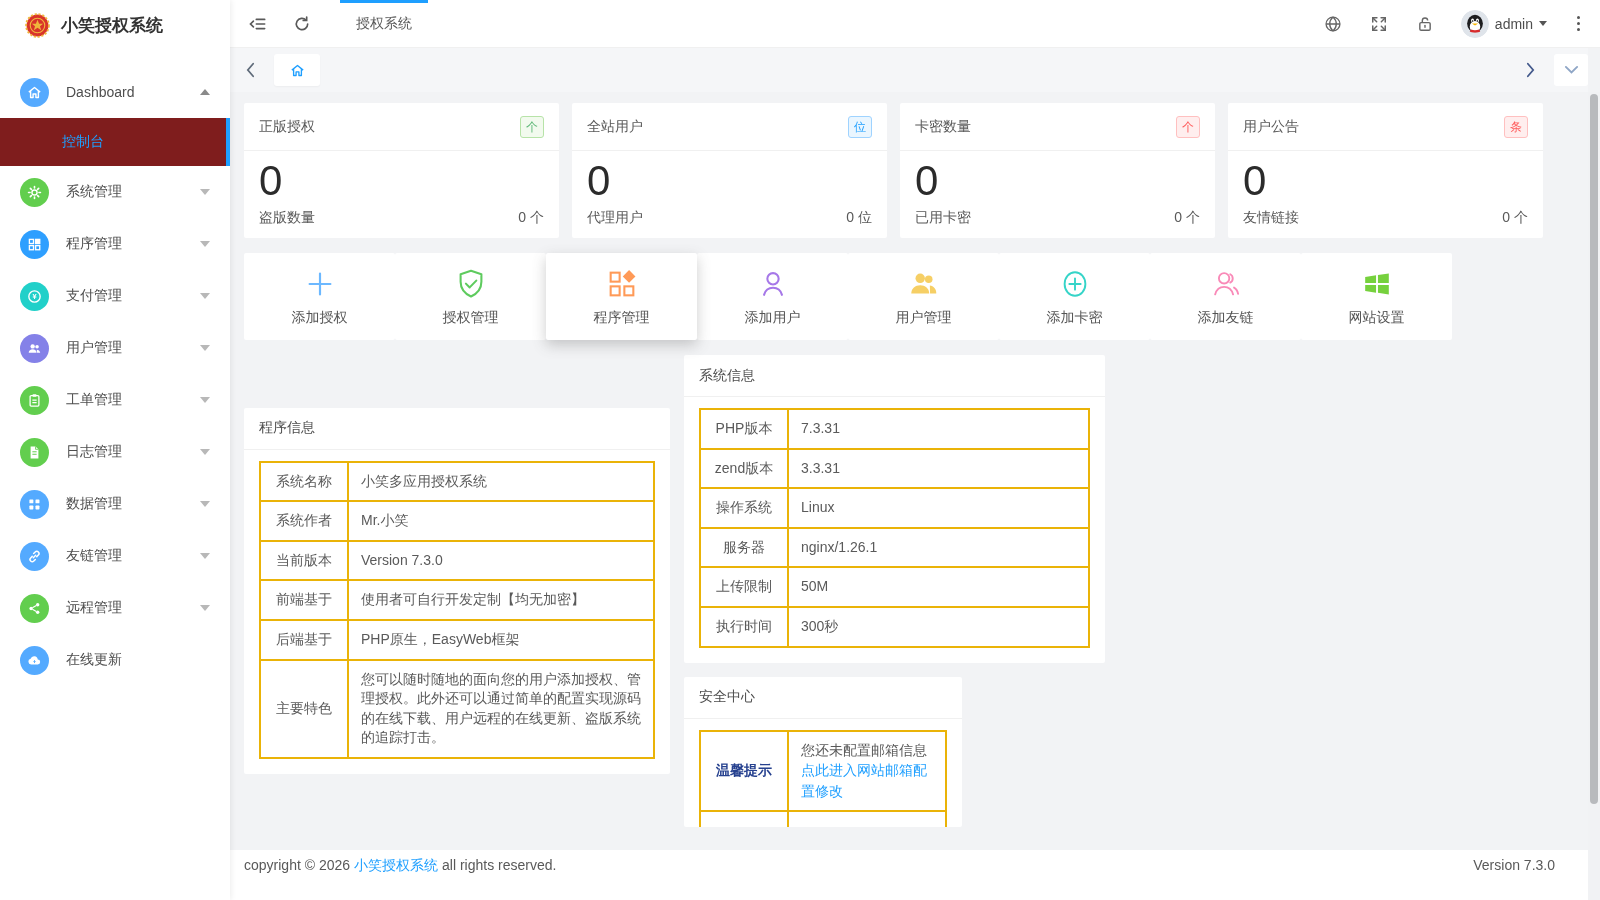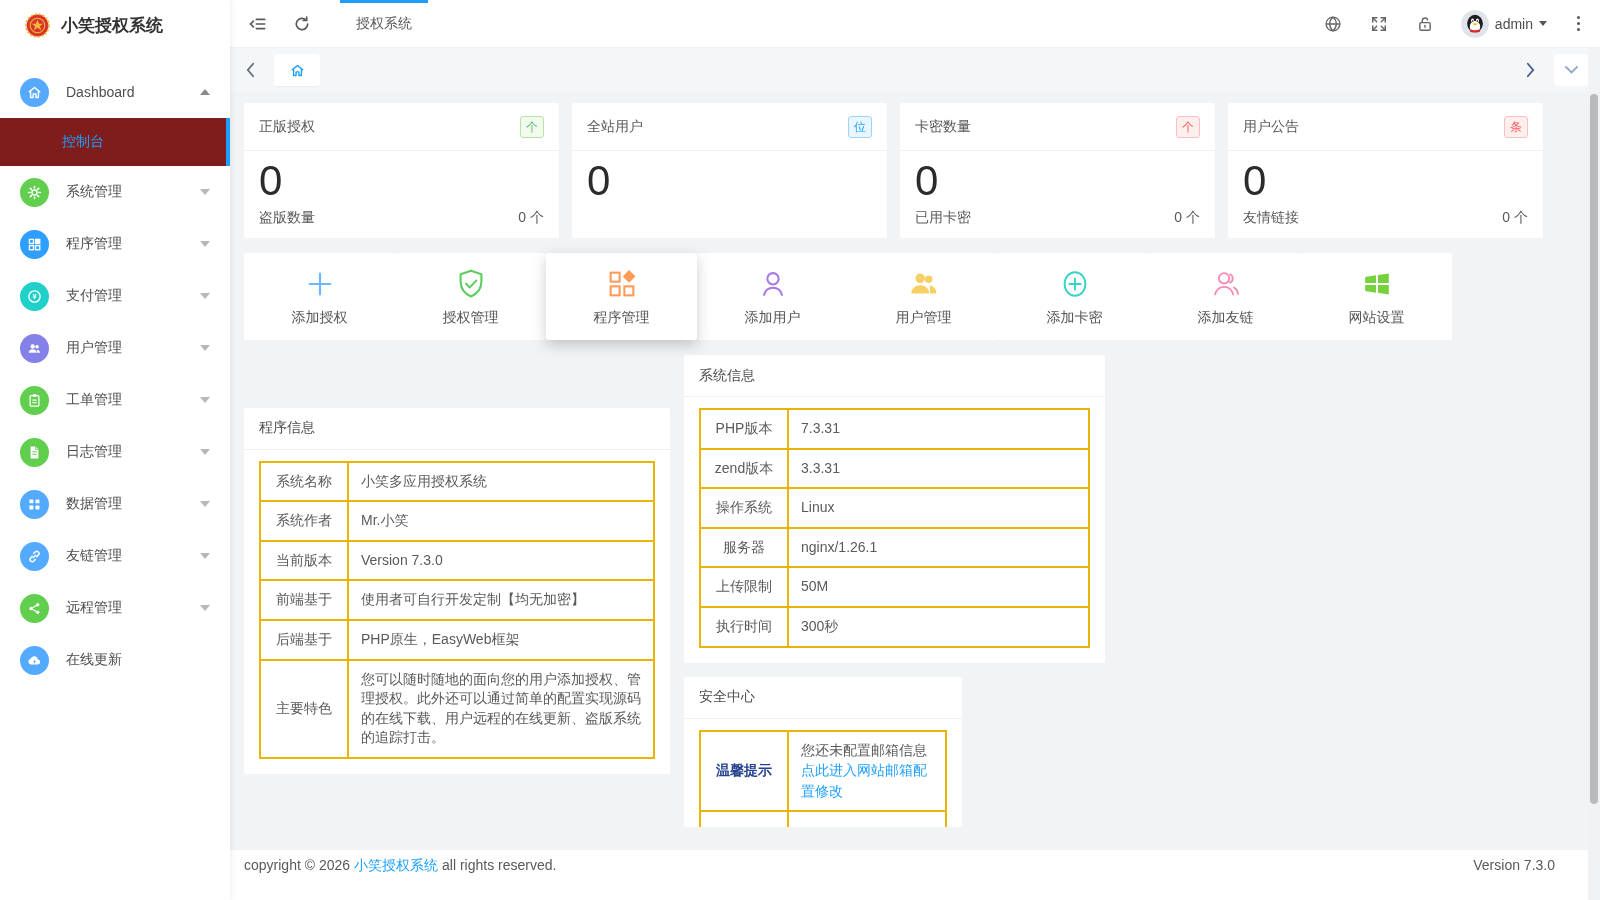--- a/index.html
+++ b/index.html
@@ -394,20 +394,24 @@
         <span>盗版数量</span>
         <span>0 个</span>
       </div>
     </div>
     <div class="stat-card">
       <div class="stat-head">
         <span class="stat-title">全站用户</span>
         <span class="badge badge-blue">位</span>
       </div>
       <div class="stat-value">0</div>
+      <div class="stat-foot">
+        <span>代理用户</span>
+        <span>0 位</span>
+      </div>
     </div>
     <div class="stat-card">
       <div class="stat-head">
         <span class="stat-title">卡密数量</span>
         <span class="badge badge-red">个</span>
       </div>
       <div class="stat-value">0</div>
       <div class="stat-foot">
         <span>已用卡密</span>
         <span>0 个</span>

